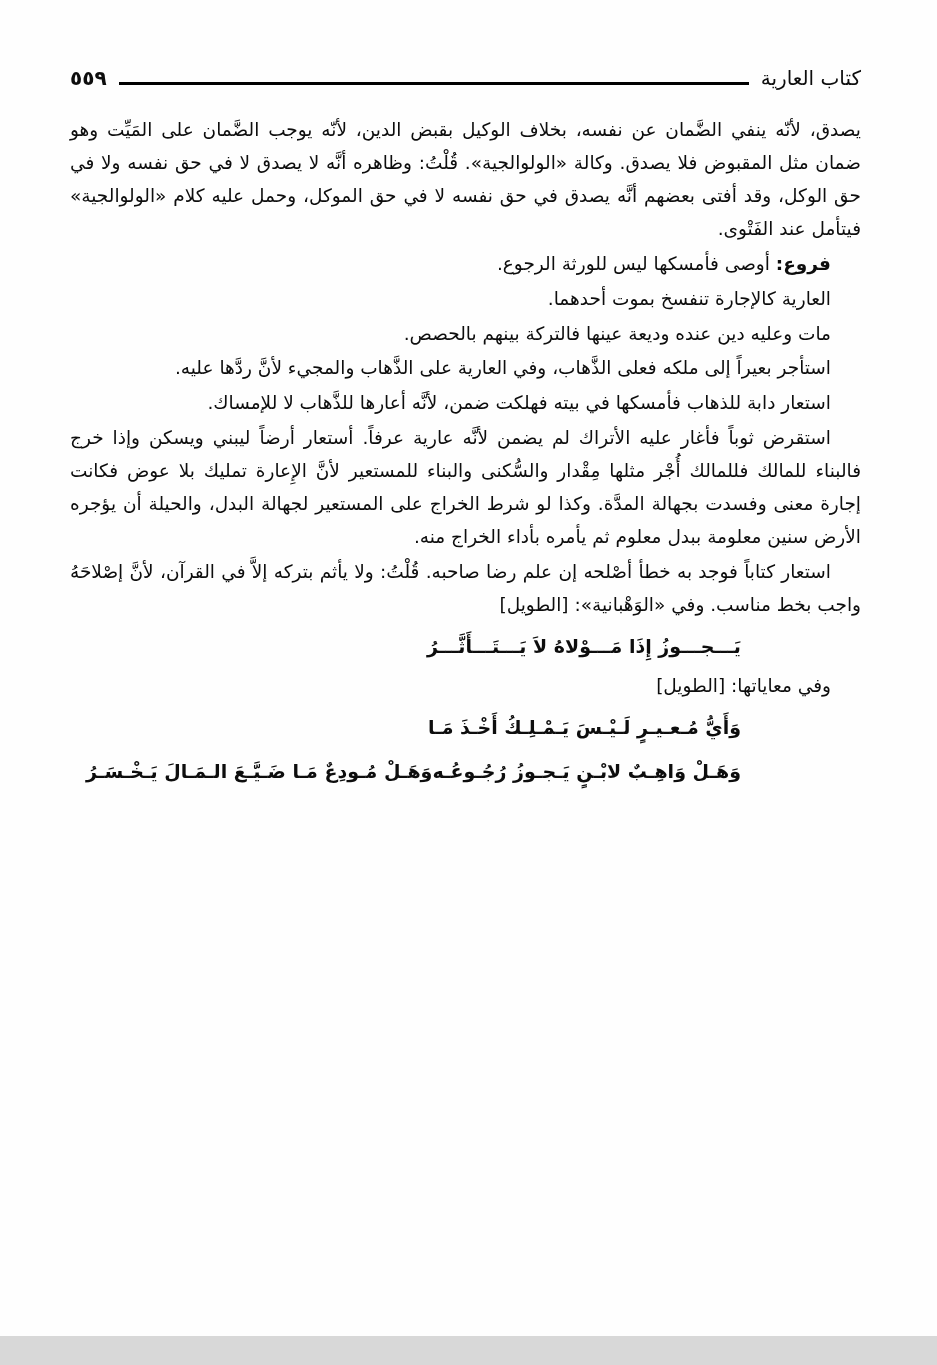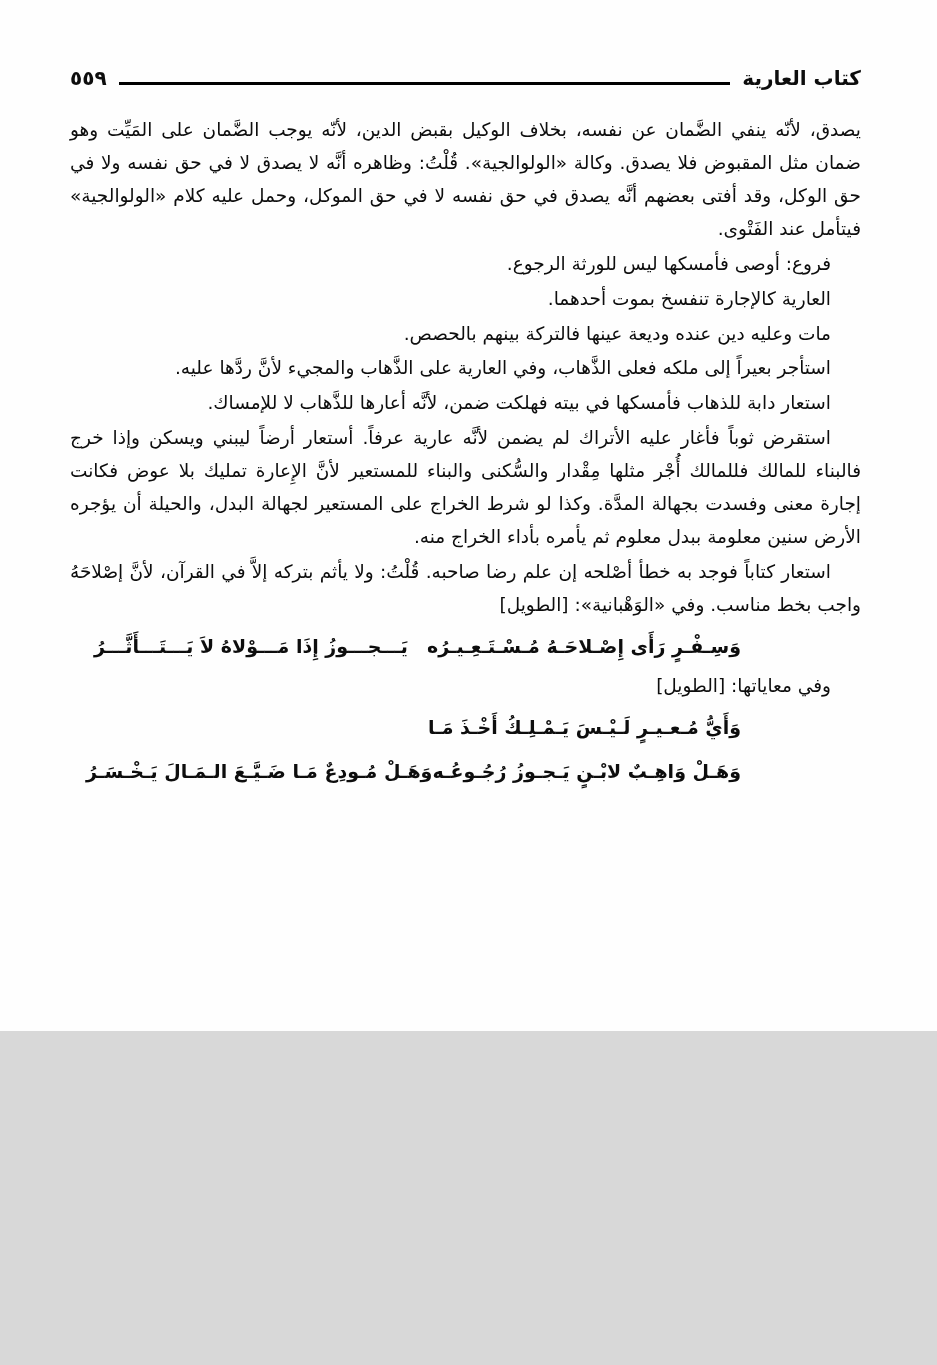--- a/index.html
+++ b/index.html
@@ -3,21 +3,21 @@
 <meta charset="utf-8">
 <style>
   html, body {
     margin: 0;
     padding: 0;
     background: #d8d8d8;
     font-family: "DejaVu Sans", sans-serif;
   }
   .page {
     width: 937px;
-    height: 1031px;
+    height: 1336px;
     margin: 0 auto;
     background: #fefefe;
     color: #0d0d0d;
     box-sizing: border-box;
     padding: 66px 76px 0 70px;
     position: relative;
     overflow: hidden;
   }
   
   .page-header {
@@ -33,37 +33,37 @@
     letter-spacing: 1px;
   }
   .header-rule {
     flex: 1;
     border-bottom: 3px solid #000;
     margin-bottom: 5px;
     height: 0;
   }
   .book-title {
     font-size: 20px;
-    font-weight: bold;
+    font-weight: normal;
   }
   
   .page-body {
     direction: rtl;
     text-align: justify;
     font-size: 18.5px;
     line-height: 1.78;
   }
   .para {
     margin: 0 0 2px 0;
   }
   .indent {
     text-indent: 30px;
   }
   .furu-label {
-    font-weight: normal;
+    font-weight: bold;
     margin-top: 32px;
   }
   
   .verse {
     display: flex;
     direction: rtl;
     justify-content: space-between;
     font-weight: bold;
     font-size: 19px;
     padding: 4px 120px 4px 24px;
@@ -94,21 +94,20 @@
     <p class="para indent"><b class="furu-label">فروع:</b><span> أوصى فأمسكها ليس للورثة الرجوع.</span></p>
 
     <p class="para indent">العارية كالإجارة تنفسخ بموت أحدهما.</p>
     <p class="para indent">مات وعليه دين عنده وديعة عينها فالتركة بينهم بالحصص.</p>
     <p class="para indent">استأجر بعيراً إلى ملكه فعلى الذَّهاب، وفي العارية على الذَّهاب والمجيء لأنَّ ردَّها عليه.</p>
     <p class="para indent">استعار دابة للذهاب فأمسكها في بيته فهلكت ضمن، لأنَّه أعارها للذَّهاب لا للإمساك.</p>
     <p class="para indent">استقرض ثوباً فأغار عليه الأتراك لم يضمن لأنَّه عارية عرفاً. أستعار أرضاً ليبني ويسكن وإذا خرج فالبناء للمالك فللمالك أُجْر مثلها مِقْدار والسُّكنى والبناء للمستعير لأنَّ الإِعارة تمليك بلا عوض فكانت إجارة معنى وفسدت بجهالة المدَّة. وكذا لو شرط الخراج على المستعير لجهالة البدل، والحيلة أن يؤجره الأرض سنين معلومة ببدل معلوم ثم يأمره بأداء الخراج منه.</p>
     <p class="para indent">استعار كتاباً فوجد به خطأ أصْلحه إن علم رضا صاحبه. قُلْتُ: ولا يأثم بتركه إلاَّ في القرآن، لأنَّ إصْلاحَهُ واجب بخط مناسب. وفي «الوَهْبانية»: [الطويل]</p>
 
     <div class="verse">
-      <span class="hemistich">وَسِـفْـرٍ رَأَى إِصْـلاحَـهُ مُـسْـتَـعِـيـرُه</span>
       <span class="hemistich">يَـــجـــوزُ إِذَا مَـــوْلاهُ لاَ يَـــتَـــأَثَّـــرُ</span>
     </div>
 
     <p class="para indent poem-divider">وفي معاياتها: [الطويل]</p>
 
     <div class="verse">
       <span class="hemistich">وَأَيُّ مُـعـيـرٍ لَـيْـسَ يَـمْـلِـكُ أَخْـذَ مَـا</span>
     </div>
 
     <div class="verse">

